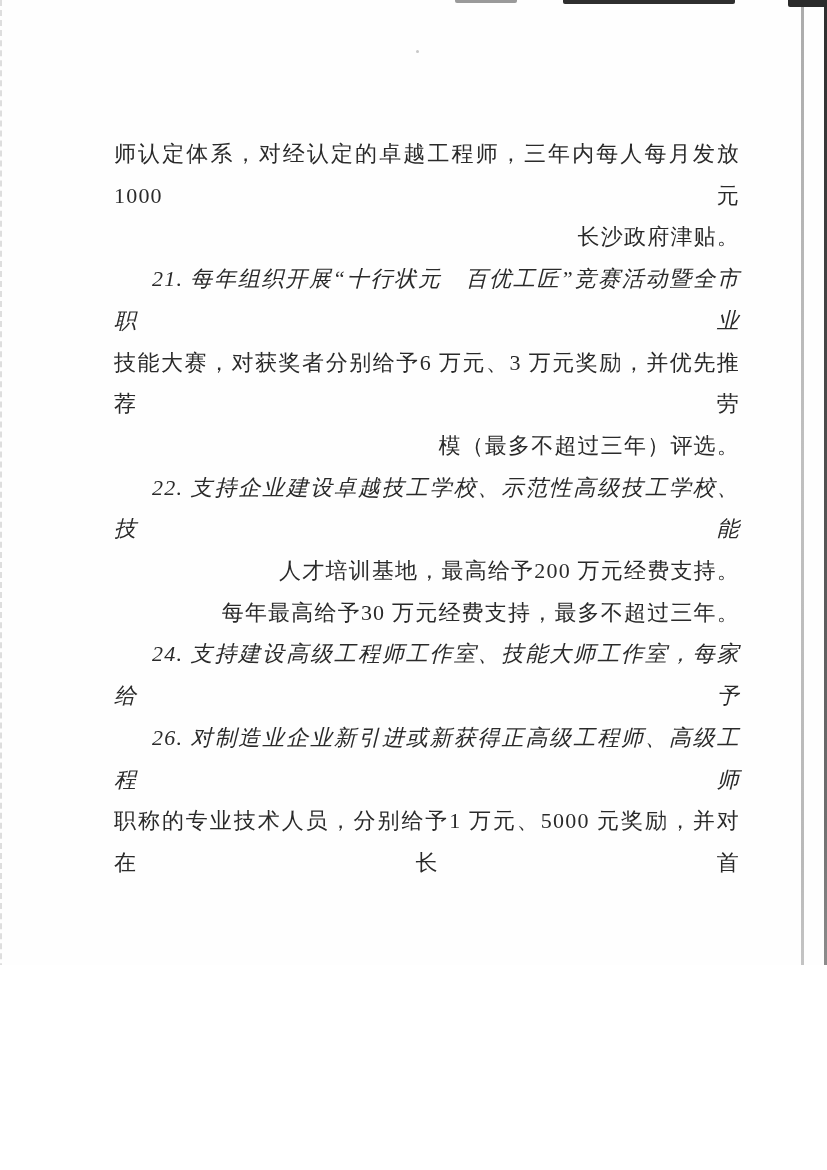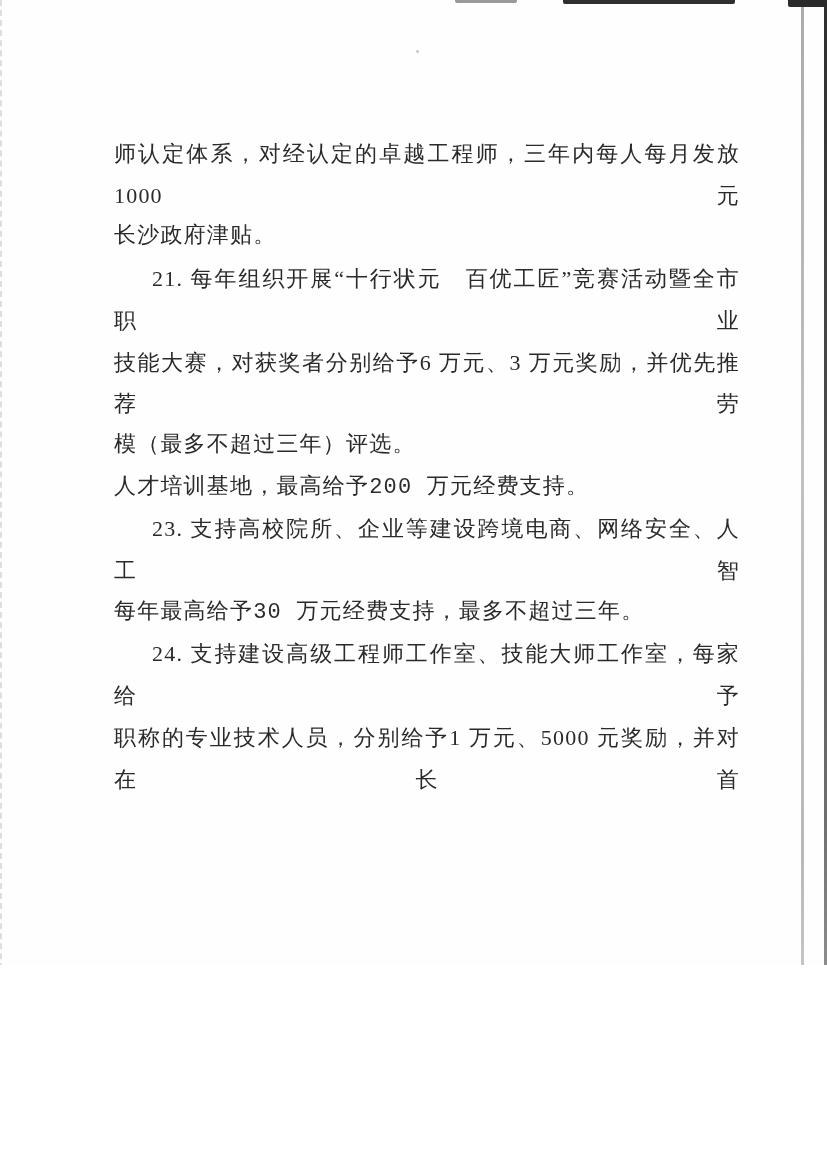--- a/index.html
+++ b/index.html
@@ -56,22 +56,22 @@
   .textblock {
     position: absolute;
     left: 114px; top: 133px;
     width: 626px;
     font-size: 22px;
     line-height: 41.7px;
     letter-spacing: 1.2px;
   }
   .line { white-space: nowrap; }
   .line.j  { text-align: justify; text-align-last: justify; white-space: normal; }
-  .line.jl { text-align: left; font-family: Liberation Mono, monospace; }
-  .line.ind  { text-indent: 38px; }
+  .line.jl { text-align: right; }
+  .line.ind  { text-indent: 38px; font-style: italic; }
   .pagenum {
     position: absolute;
     left: 135px; top: 1053px;
     font-size: 20px;
     letter-spacing: 2px;
     color: #333333;
     font-family: "Liberation Serif", "DejaVu Serif", serif;
   }
 </style>
 </head>
@@ -86,23 +86,24 @@
   <div class="smudge smudge-b"></div>
   <div class="smudge smudge-c"></div>
   <div class="speck"></div>
 
   <div class="textblock">
     <div class="line j">师认定体系，对经认定的卓越工程师，三年内每人每月发放1000 元</div>
     <div class="line jl">长沙政府津贴。</div>
     <div class="line j ind">21. 每年组织开展“十行状元　百优工匠”竞赛活动暨全市职业</div>
     <div class="line j">技能大赛，对获奖者分别给予6 万元、3 万元奖励，并优先推荐劳</div>
     <div class="line jl">模（最多不超过三年）评选。</div>
+    <div class="line j ind">22. 支持企业建设卓越技工学校、示范性高级技工学校、技能</div>
     <div class="line jl">人才培训基地，最高给予200 万元经费支持。</div>
-    <div class="line j ind">23. 支持高校院所、企业等建设跨境电商、网络安全、人工智</div>
     <div class="line jl">每年最高给予30 万元经费支持，最多不超过三年。</div>
     <div class="line j ind">24. 支持建设高级工程师工作室、技能大师工作室，每家给予</div>
+    <div class="line j ind">26. 对制造业企业新引进或新获得正高级工程师、高级工程师</div>
     <div class="line j">职称的专业技术人员，分别给予1 万元、5000 元奖励，并对在长首</div>
 
   </div>
 
   <div class="pagenum">— 6 —</div>
 
 </div>
 
 </body></html>

